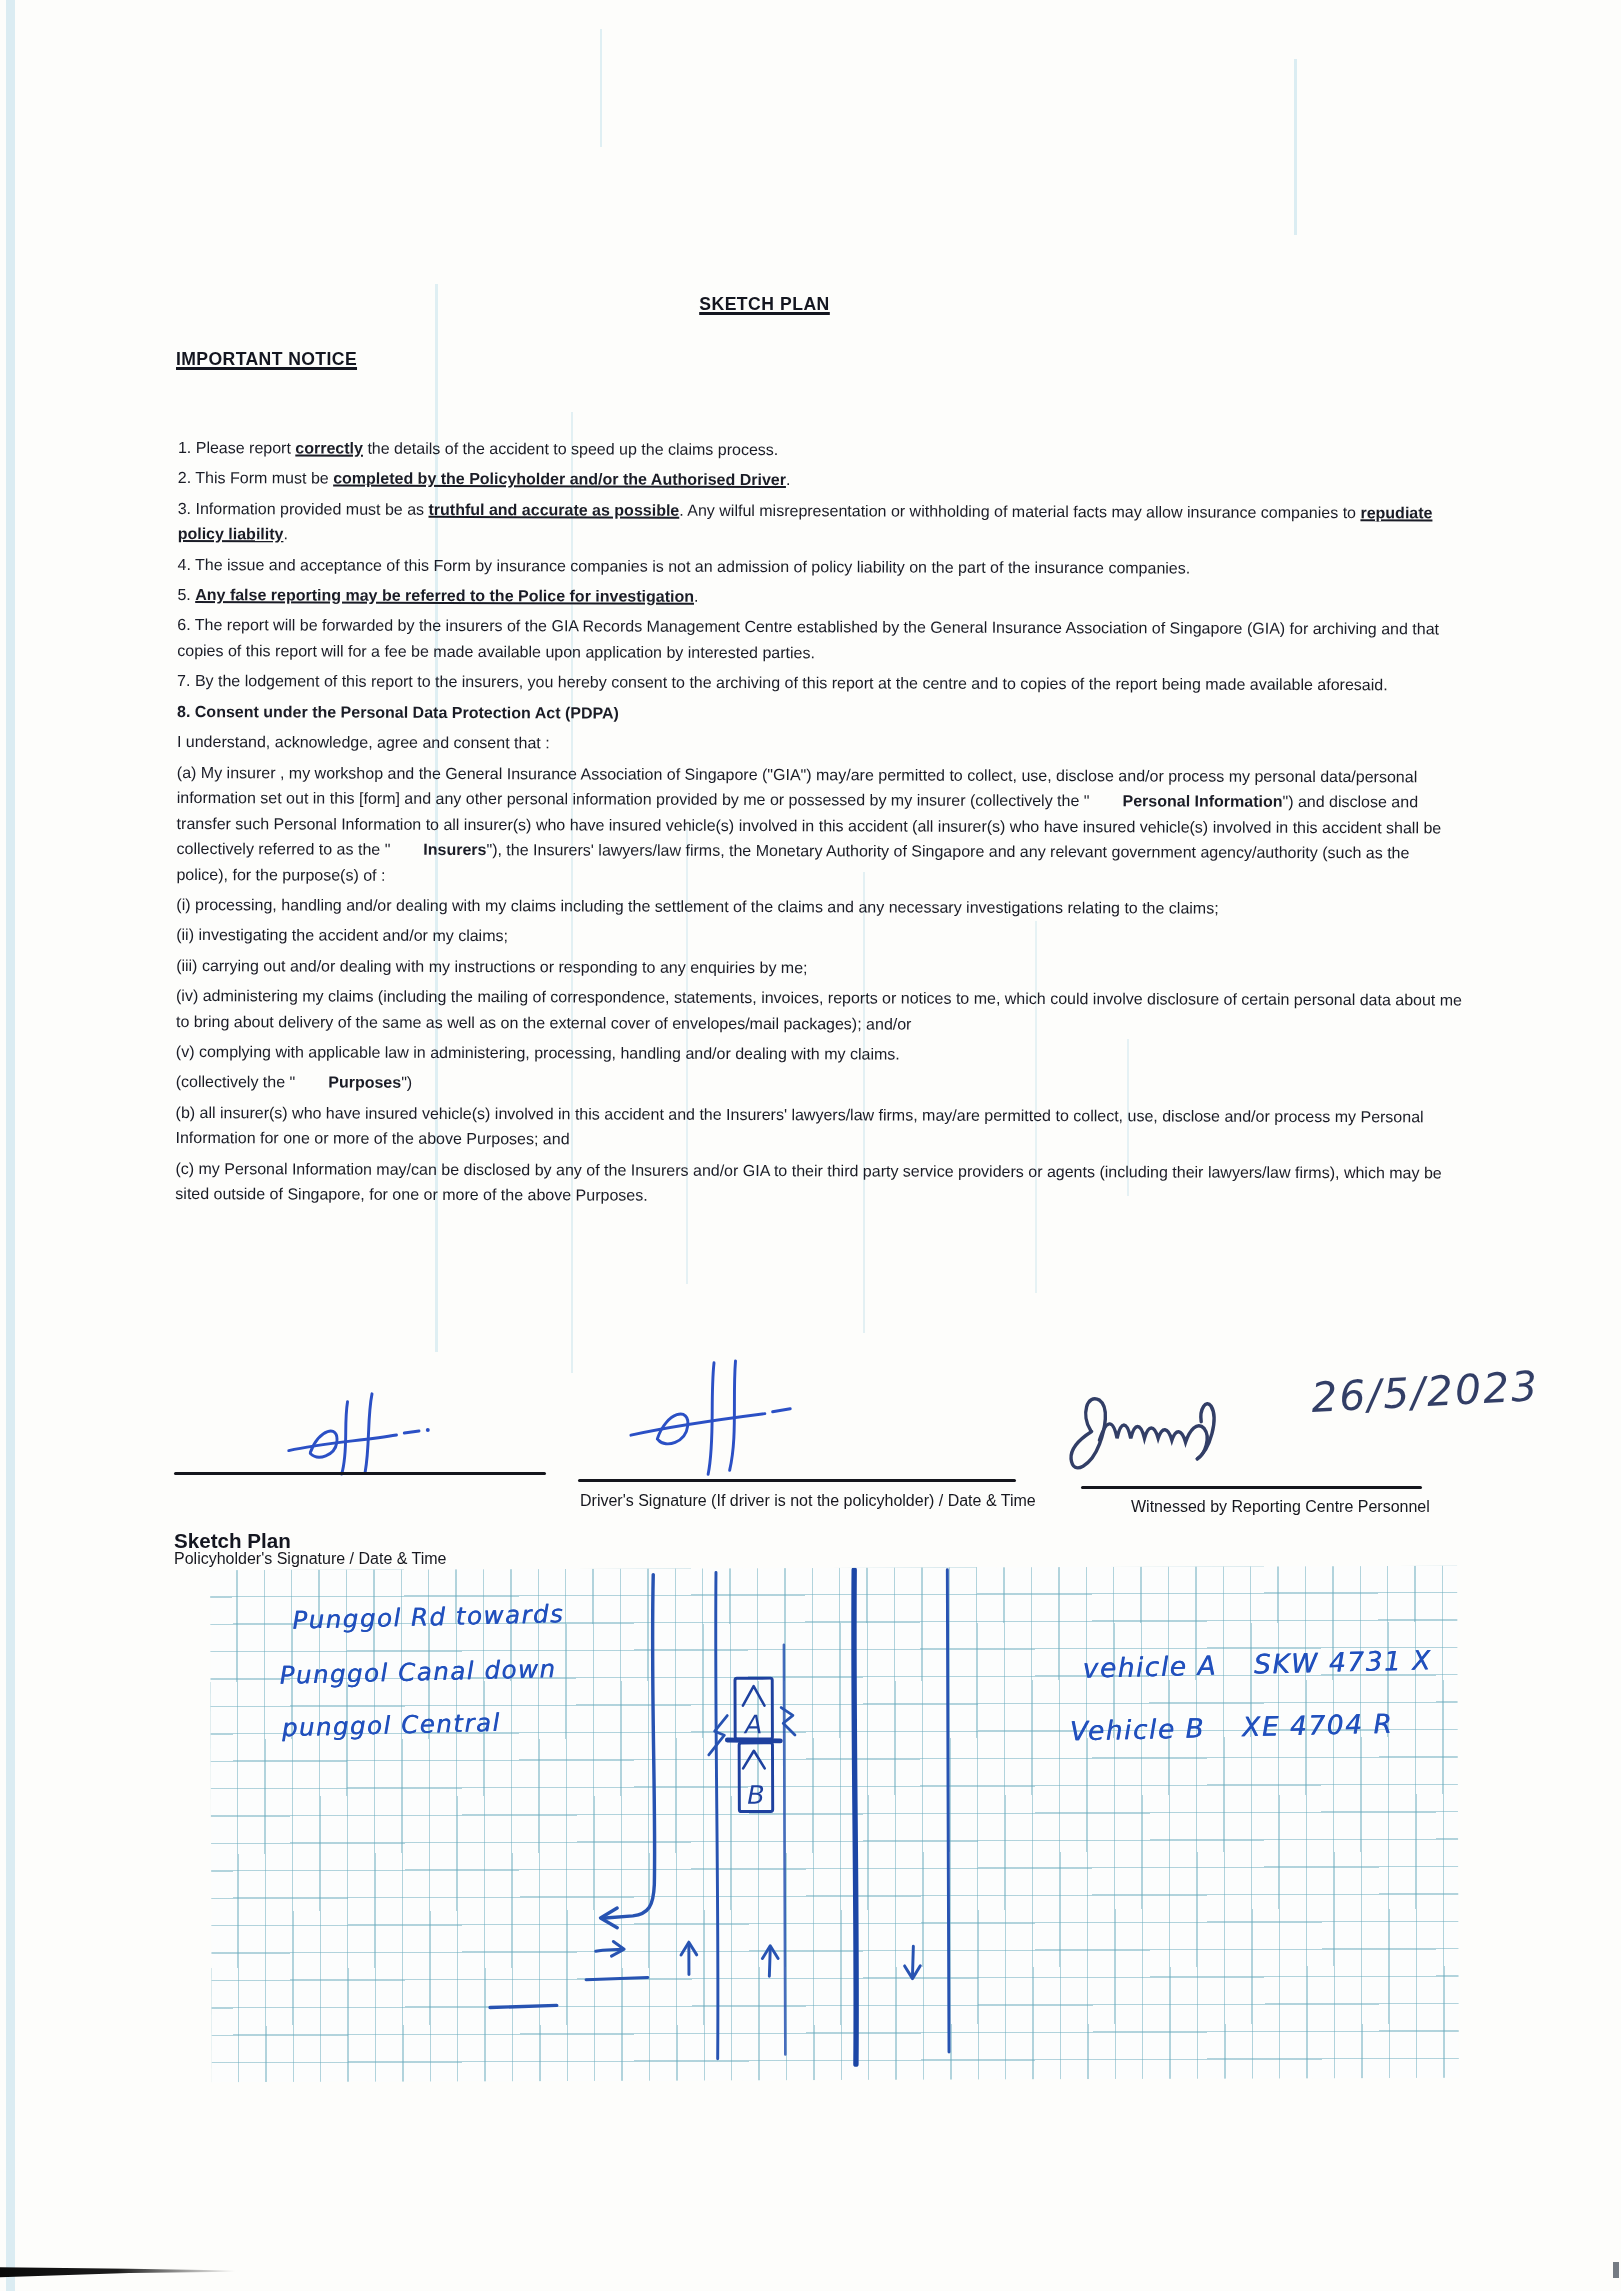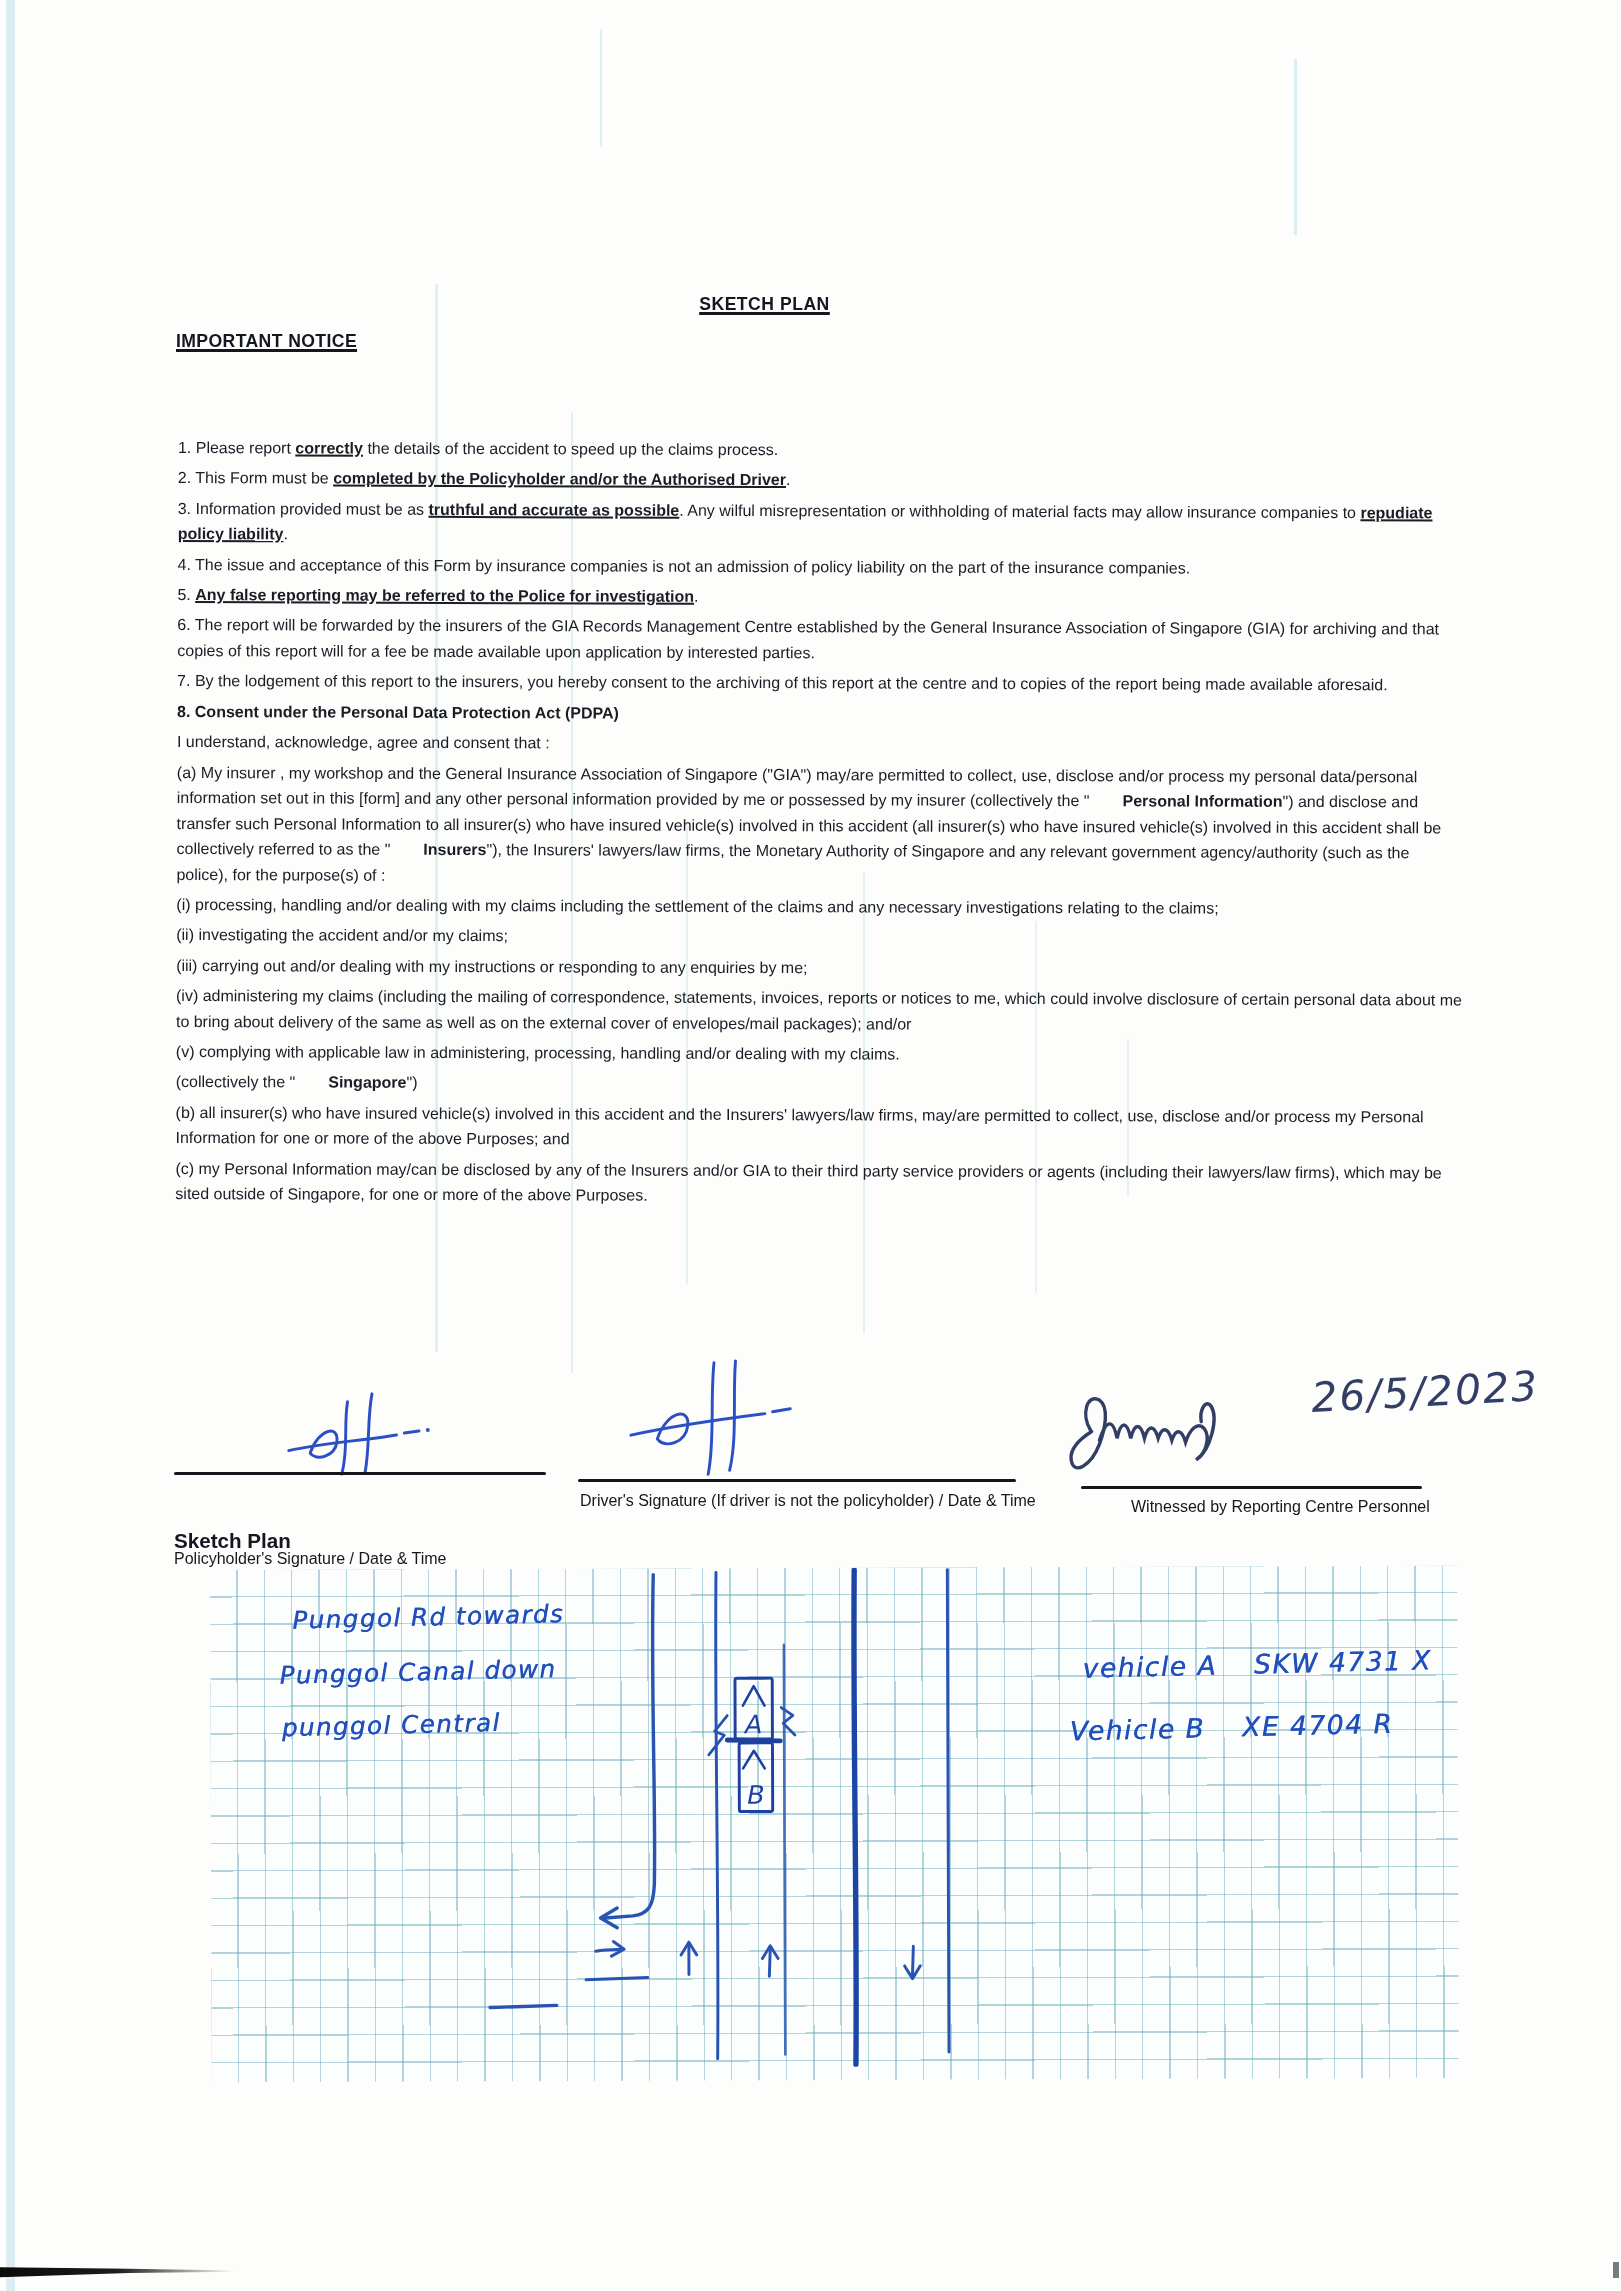--- a/index.html
+++ b/index.html
@@ -11,21 +11,21 @@
   }
   .abs{position:absolute;}
   
   #doc-title{
     left:549px;top:294px;width:431px;text-align:center;
     font-size:17.6px;font-weight:bold;letter-spacing:0.5px;
     text-decoration:underline;text-decoration-thickness:2.5px;
     color:#141620;
   }
   #notice-heading{
-    left:176px;top:331px;font-size:17.6px;font-weight:bold;letter-spacing:0.4px;
+    left:176px;top:349px;font-size:17.6px;font-weight:bold;letter-spacing:0.4px;
     text-decoration:underline;text-decoration-thickness:2.5px;
     color:#141620;
   }
   #notice-body{
     left:178px;top:435px;width:1286px;
     font-size:16px;line-height:25.5px;color:#1a1c26;
     transform:rotate(0.2deg);transform-origin:top left;
   }
   #notice-body p{margin:0 0 4.9px 0;}
   .ub{font-weight:bold;text-decoration:underline;text-decoration-thickness:2px;}
@@ -96,21 +96,21 @@
   <p>6. The report will be forwarded by the insurers of the GIA Records Management Centre established by the General Insurance Association of Singapore (GIA) for archiving and that copies of this report will for a fee be made available upon application by interested parties.</p>
   <p>7. By the lodgement of this report to the insurers, you hereby consent to the archiving of this report at the centre and to copies of the report being made available aforesaid.</p>
   <p class="b">8. Consent under the Personal Data Protection Act (PDPA)</p>
   <p>I understand, acknowledge, agree and consent that :</p>
   <p><span>(a) My insurer , my workshop and the General Insurance Association of Singapore ("GIA") may/are permitted to collect, use, disclose and/or process my personal data/personal information set out in this [form] and any other personal information provided by me or possessed by my insurer (collectively the "</span><span class="b">Personal Information</span><span>") and disclose and transfer such Personal Information to all insurer(s) who have insured vehicle(s) involved in this accident (all insurer(s) who have insured vehicle(s) involved in this accident shall be collectively referred to as the "</span><span class="b">Insurers</span><span>"), the Insurers' lawyers/law firms, the Monetary Authority of Singapore and any relevant government agency/authority (such as the police), for the purpose(s) of :</span></p>
   <p>(i) processing, handling and/or dealing with my claims including the settlement of the claims and any necessary investigations relating to the claims;</p>
   <p>(ii) investigating the accident and/or my claims;</p>
   <p>(iii) carrying out and/or dealing with my instructions or responding to any enquiries by me;</p>
   <p>(iv) administering my claims (including the mailing of correspondence, statements, invoices, reports or notices to me, which could involve disclosure of certain personal data about me to bring about delivery of the same as well as on the external cover of envelopes/mail packages); and/or</p>
   <p>(v) complying with applicable law in administering, processing, handling and/or dealing with my claims.</p>
-  <p><span>(collectively the "</span><span class="b">Singapore</span><span>")</span></p>
+  <p><span>(collectively the "</span><span class="b">Purposes</span><span>")</span></p>
   <p>(b) all insurer(s) who have insured vehicle(s) involved in this accident and the Insurers' lawyers/law firms, may/are permitted to collect, use, disclose and/or process my Personal Information for one or more of the above Purposes; and</p>
   <p>(c) my Personal Information may/can be disclosed by any of the Insurers and/or GIA to their third party service providers or agents (including their lawyers/law firms), which may be sited outside of Singapore, for one or more of the above Purposes.</p>
 </div>
 
 <svg class="abs" style="left:279px;top:1384px;" width="186" height="98" viewBox="0 0 190 100">
   <g fill="none" stroke="#2b50c5" stroke-width="3" stroke-linecap="round">
     <path d="M95 10 C90 35 93 62 88 90"></path>
     <path d="M70 18 C66 42 71 68 64 92"></path>
     <path d="M32 70 C40 46 62 40 59 60 C57 73 40 79 32 71"></path>
     <path d="M10 68 C45 60 85 58 120 52"></path>

